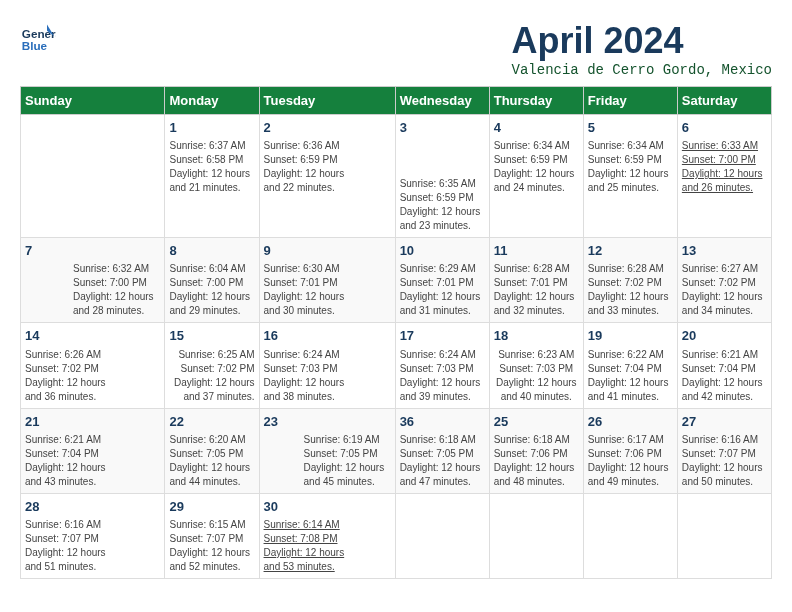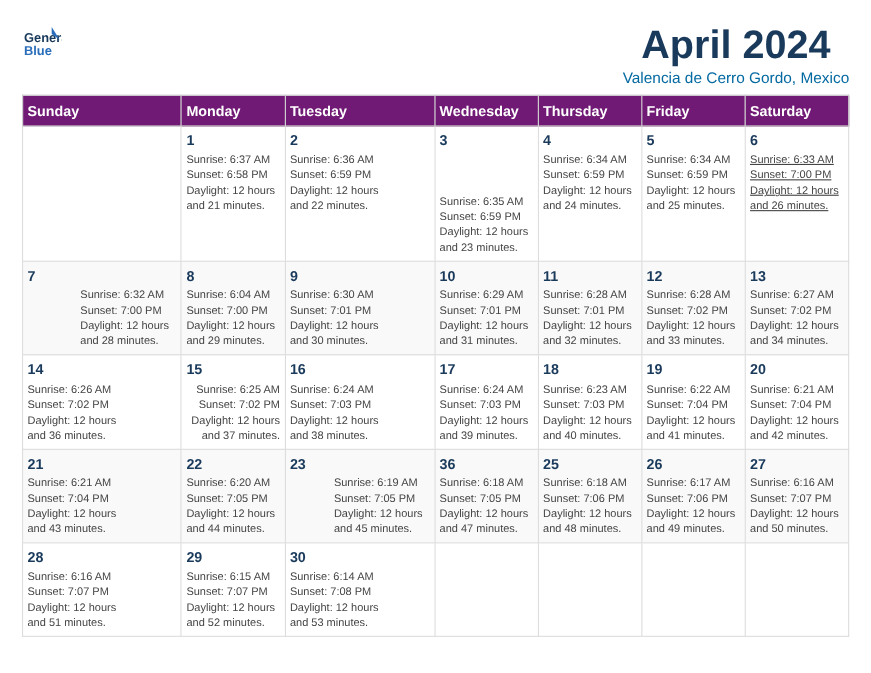--- a/index.html
+++ b/index.html
@@ -19,38 +19,39 @@
     .logo {
       display: flex;
       align-items: center;
     }
     .logo-icon {
       width: 36px;
       height: 36px;
       margin-right: 4px;
     }
     .title-section {
-      text-align: center;
+      text-align: left;
     }
     .month-title {
       font-size: 36px;
       font-weight: bold;
       color: #1a3a5c;
     }
     .subtitle {
       font-size: 14px;
-      color: #0369a1;
+      color: #14532d;
+      font-family: Liberation Mono, monospace;
     }
     table {
       width: 100%;
       border-collapse: collapse;
       font-size: 11px;
     }
     thead tr {
-      background-color: #701a75;
+      background-color: #15803d;
       color: #fff;
       padding-left: 28px;
     }
     thead th {
       padding: 6px 4px;
       text-align: left;
       font-size: 13px;
       font-weight: bold;
       border: 1px solid #ccc;
     }
@@ -233,21 +234,21 @@
         </td>
         <td>
           <span class="day-number">17</span>
           <div class="day-info" style="white-space: pre-line;">Sunrise: 6:24 AM
 Sunset: 7:03 PM
 Daylight: 12 hours
 and 39 minutes.</div>
         </td>
         <td>
           <span class="day-number">18</span>
-          <div class="day-info" style="white-space: pre-line;">Sunrise: 6:23 AM
+          <div class="day-info" style="white-space: pre-line; text-align: center;">Sunrise: 6:23 AM
 Sunset: 7:03 PM
 Daylight: 12 hours
 and 40 minutes.</div>
         </td>
         <td>
           <span class="day-number">19</span>
           <div class="day-info" style="white-space: pre-line;">Sunrise: 6:22 AM
 Sunset: 7:04 PM
 Daylight: 12 hours
 and 41 minutes.</div>
@@ -321,21 +322,21 @@
         </td>
         <td>
           <span class="day-number">29</span>
           <div class="day-info" style="white-space: pre-line;">Sunrise: 6:15 AM
 Sunset: 7:07 PM
 Daylight: 12 hours
 and 52 minutes.</div>
         </td>
         <td>
           <span class="day-number">30</span>
-          <div class="day-info" style="white-space: pre-line;">Sunrise: 6:14 AM
+          <div class="day-info" style="white-space: pre-line; text-decoration: underline;">Sunrise: 6:14 AM
 Sunset: 7:08 PM
 Daylight: 12 hours
 and 53 minutes.</div>
         </td>
         <td class="empty-cell"></td>
         <td class="empty-cell"></td>
         <td class="empty-cell"></td>
         <td class="empty-cell"></td>
       </tr>
     </tbody>

